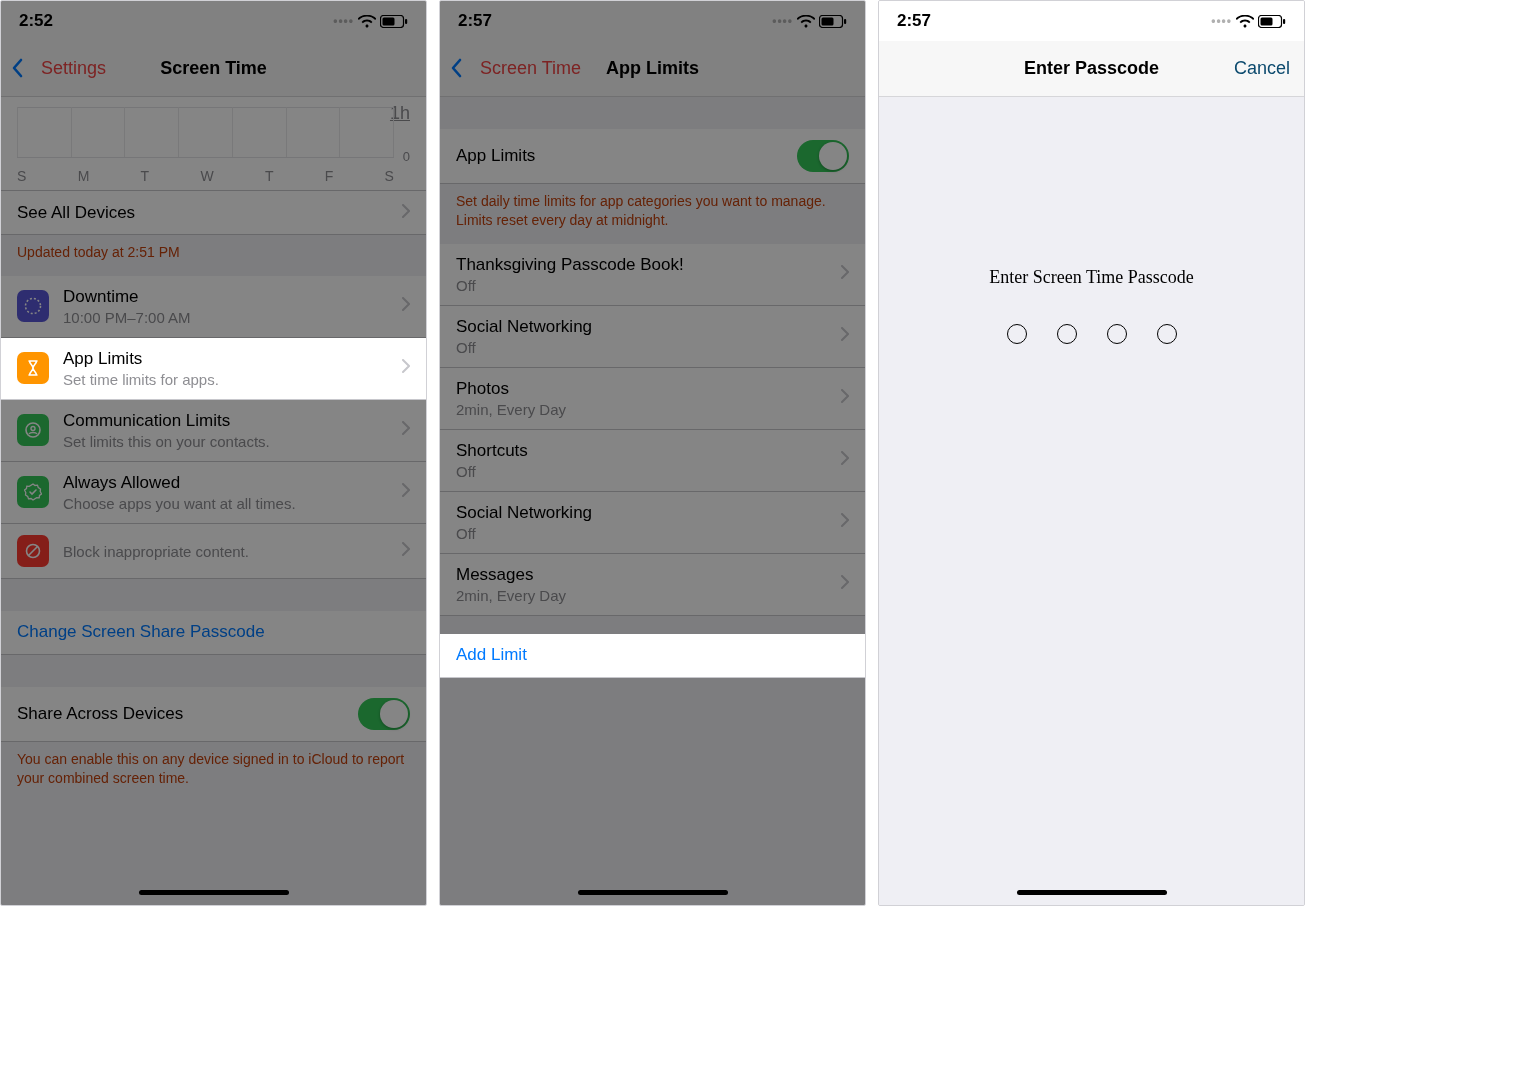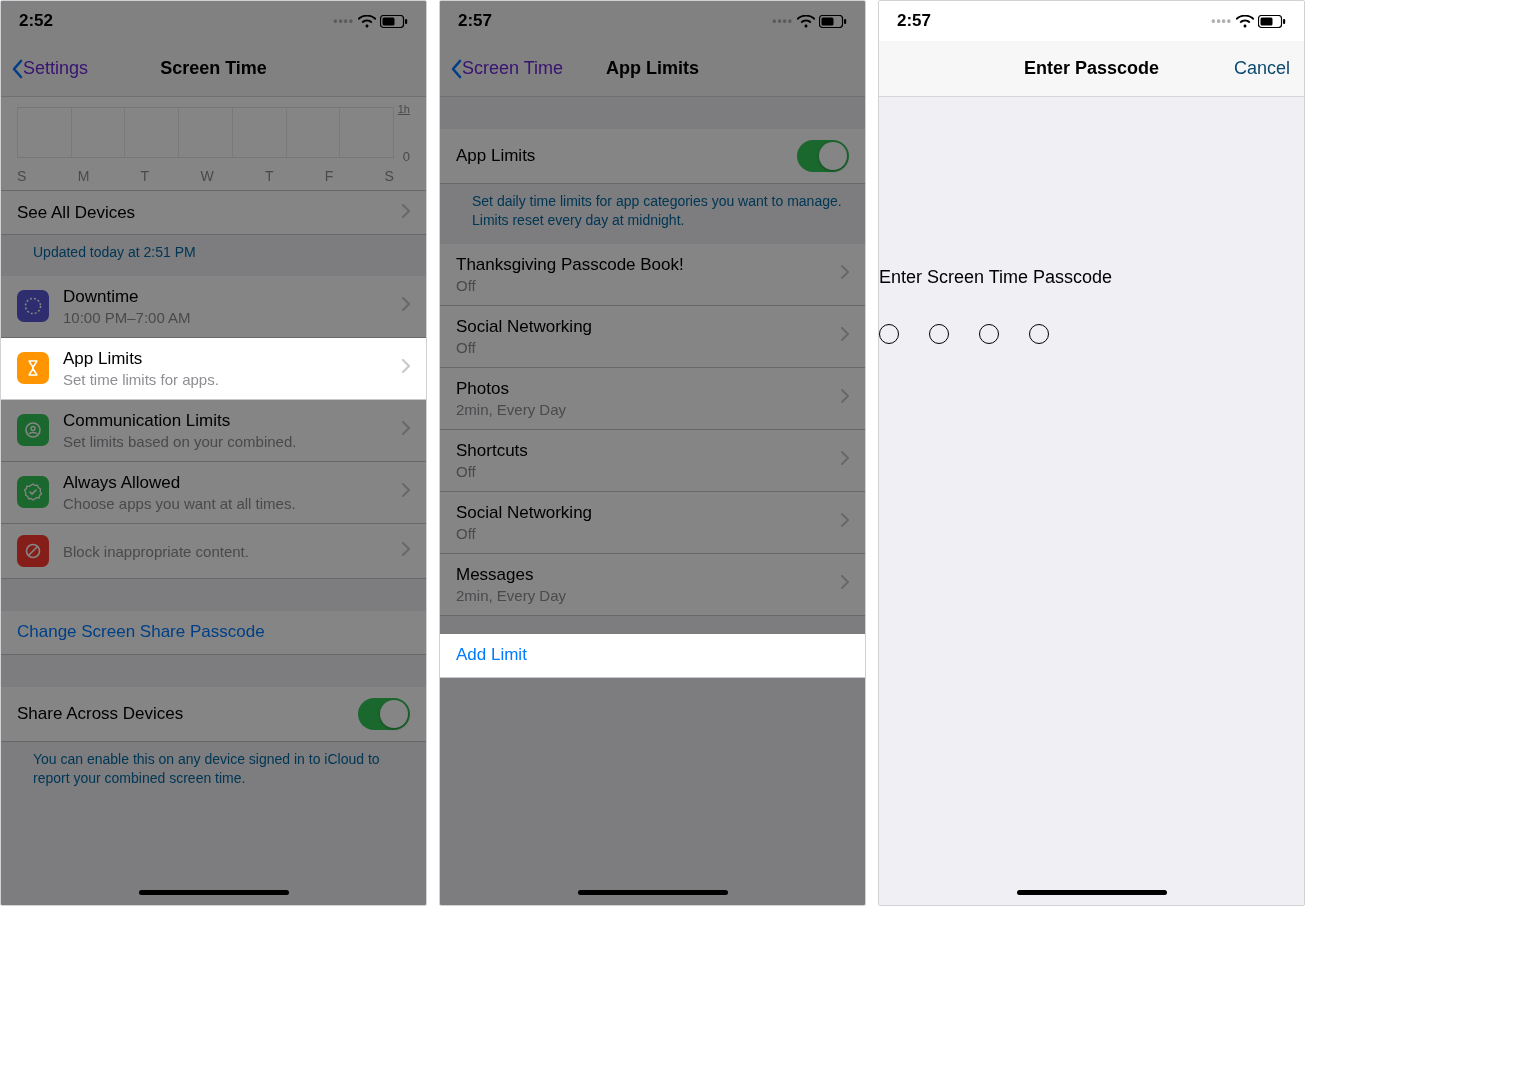--- a/index.html
+++ b/index.html
@@ -44,25 +44,25 @@
   .nav-bar {
     height: 56px;
     display: flex;
     align-items: center;
     position: relative;
     background: #f7f7f7;
     border-bottom: 1px solid #d6d6d9;
     padding: 0 10px;
   }
   .nav-back {
-    color: #6d28d9;
+    color: #ef4444;
     font-size: 18px;
     display: flex;
-    align-items: flex-end;
-    gap: 0;
+    align-items: flex-start;
+    gap: 18px;
   }
   .nav-back svg { }
   .nav-title {
     position: absolute;
     left: 0; right: 0;
     text-align: center;
     font-size: 18px;
     font-weight: 600;
   }
   .nav-right {
@@ -83,46 +83,46 @@
   .row:first-child { border-top: 0.5px solid #c7c7cc; }
   .row .label-main { font-size: 17px; color: #000; }
   .row .label-sub { font-size: 15px; color: #8e8e93; margin-top:2px;}
   .row .labels { flex: 1; display:flex; flex-direction:column; }
   .row .chev { color:#c7c7cc; }
   .row .icon-box {
     width: 32px; height: 32px; border-radius: 7px;
     margin-right: 14px; display:flex; align-items:center; justify-content:center;
   }
   .row.link .label-main { color:#007aff; }
-  .footer-text { font-size:14px; color:#0369a1; padding:8px 16px 14px; line-height:1.35;margin-left:16px;}
+  .footer-text { font-size:14px; color:#c2410c; padding:8px 16px 14px; line-height:1.35;}
   
   .toggle { width:52px; height:32px; background:#34c759; border-radius:16px; position:relative;}
   .toggle .knob { width:28px; height:28px; background:#fff; border-radius:50%; position:absolute; right:2px; top:2px; box-shadow:0 1px 3px rgba(0,0,0,0.3);}
   
   .chart-box {
     height: 94px;
     background: #fff;
     border-bottom: 0.5px solid #c7c7cc;
     padding: 6px 16px 0;
     position: relative;
   }
   .chart-grid {
     position:absolute; left:16px; right:32px; top:10px; height:50px;
   }
   .chart-hline { position:absolute; left:0; right:0; border-top:1px solid #e3e3e6; }
   .chart-vlines { position:absolute; left:0; right:0; top:0; bottom:0; display:flex; justify-content:space-between;}
   .chart-vlines span { width:1px; background:#e8e8ea; }
-  .chart-1h { position:absolute; right:16px; top:6px; font-size:11px; color:#8e8e93;text-decoration:underline;}
+  .chart-1h { position:absolute; right:16px; top:6px; font-size:18px; color:#8e8e93;text-decoration:underline;}
   .chart-0 { position:absolute; right:16px; top:52px; font-size:13px; color:#8e8e93;}
   .chart-days { position:absolute; left:16px; right:32px; bottom:6px; display:flex; justify-content:space-between; font-size:14px; color:#8e8e93;}
   
   .dim-overlay { position:absolute; inset:0; background:rgba(0,0,0,0.48); pointer-events:none;}
   .phone .highlight { position:relative; z-index:5; }
   
-  .passcode-area { flex:1; display:flex; flex-direction:column; background:#efeff4; padding-top:170px;}
+  .passcode-area { flex:1; display:flex; flex-direction:column; align-items:center; background:#efeff4; padding-top:170px;font-family:Liberation Serif, serif;}
   .passcode-prompt { font-size:18px; font-weight:500; margin-bottom:36px;}
   .pass-dots { display:flex; gap:30px;}
   .pass-dot { width:20px; height:20px; border:1.8px solid #000; border-radius:50%;}
   
   .home-ind { position:absolute; bottom:10px; left:50%; transform:translateX(-50%); width:150px; height:5px; background:#000; border-radius:3px;}
   
   .section-gap { height: 32px; }
   .section-gap-sm { height: 18px; }
 </style>
 </head>
@@ -230,21 +230,21 @@
     <div class="row">
       <div class="icon-box" style="background:#34c759">
         <svg width="18" height="18" viewBox="0 0 18 18">
             <circle cx="9" cy="9" r="7" fill="none" stroke="#fff" stroke-width="1.6"></circle>
             <circle cx="9" cy="7.5" r="2" fill="none" stroke="#fff" stroke-width="1.4"></circle>
             <path d="M5 13c1-2 7-2 8 0" stroke="#fff" stroke-width="1.4" fill="none"></path>
           </svg>
       </div>
       <div class="labels">
         <span class="label-main">Communication Limits</span>
-        <span class="label-sub">Set limits based on your combined.</span>
+        <span class="label-sub">Set limits this on your contacts.</span>
       </div>
       <span class="chev"><svg width="8" height="14" viewBox="0 0 8 14">
             <path d="M1 1l6 6-6 6" stroke="#c7c7cc" stroke-width="2" fill="none" stroke-linecap="round"></path>
           </svg></span>
     </div>
 
     <div class="row">
       <div class="icon-box" style="background:#34c759">
         <svg width="18" height="18" viewBox="0 0 18 18">
             <path d="M9 1l2 1.5 2.5-.3.8 2.4L16.5 6l-.3 2.5L17.5 11l-2 1.4-.3 2.5-2.5-.3L9 17l-2-1.5-2.5.3-.8-2.4L1.5 12l.3-2.5L.5 7l2-1.4.3-2.5 2.5.3z" fill="none" stroke="#fff" stroke-width="1.3"></path>

